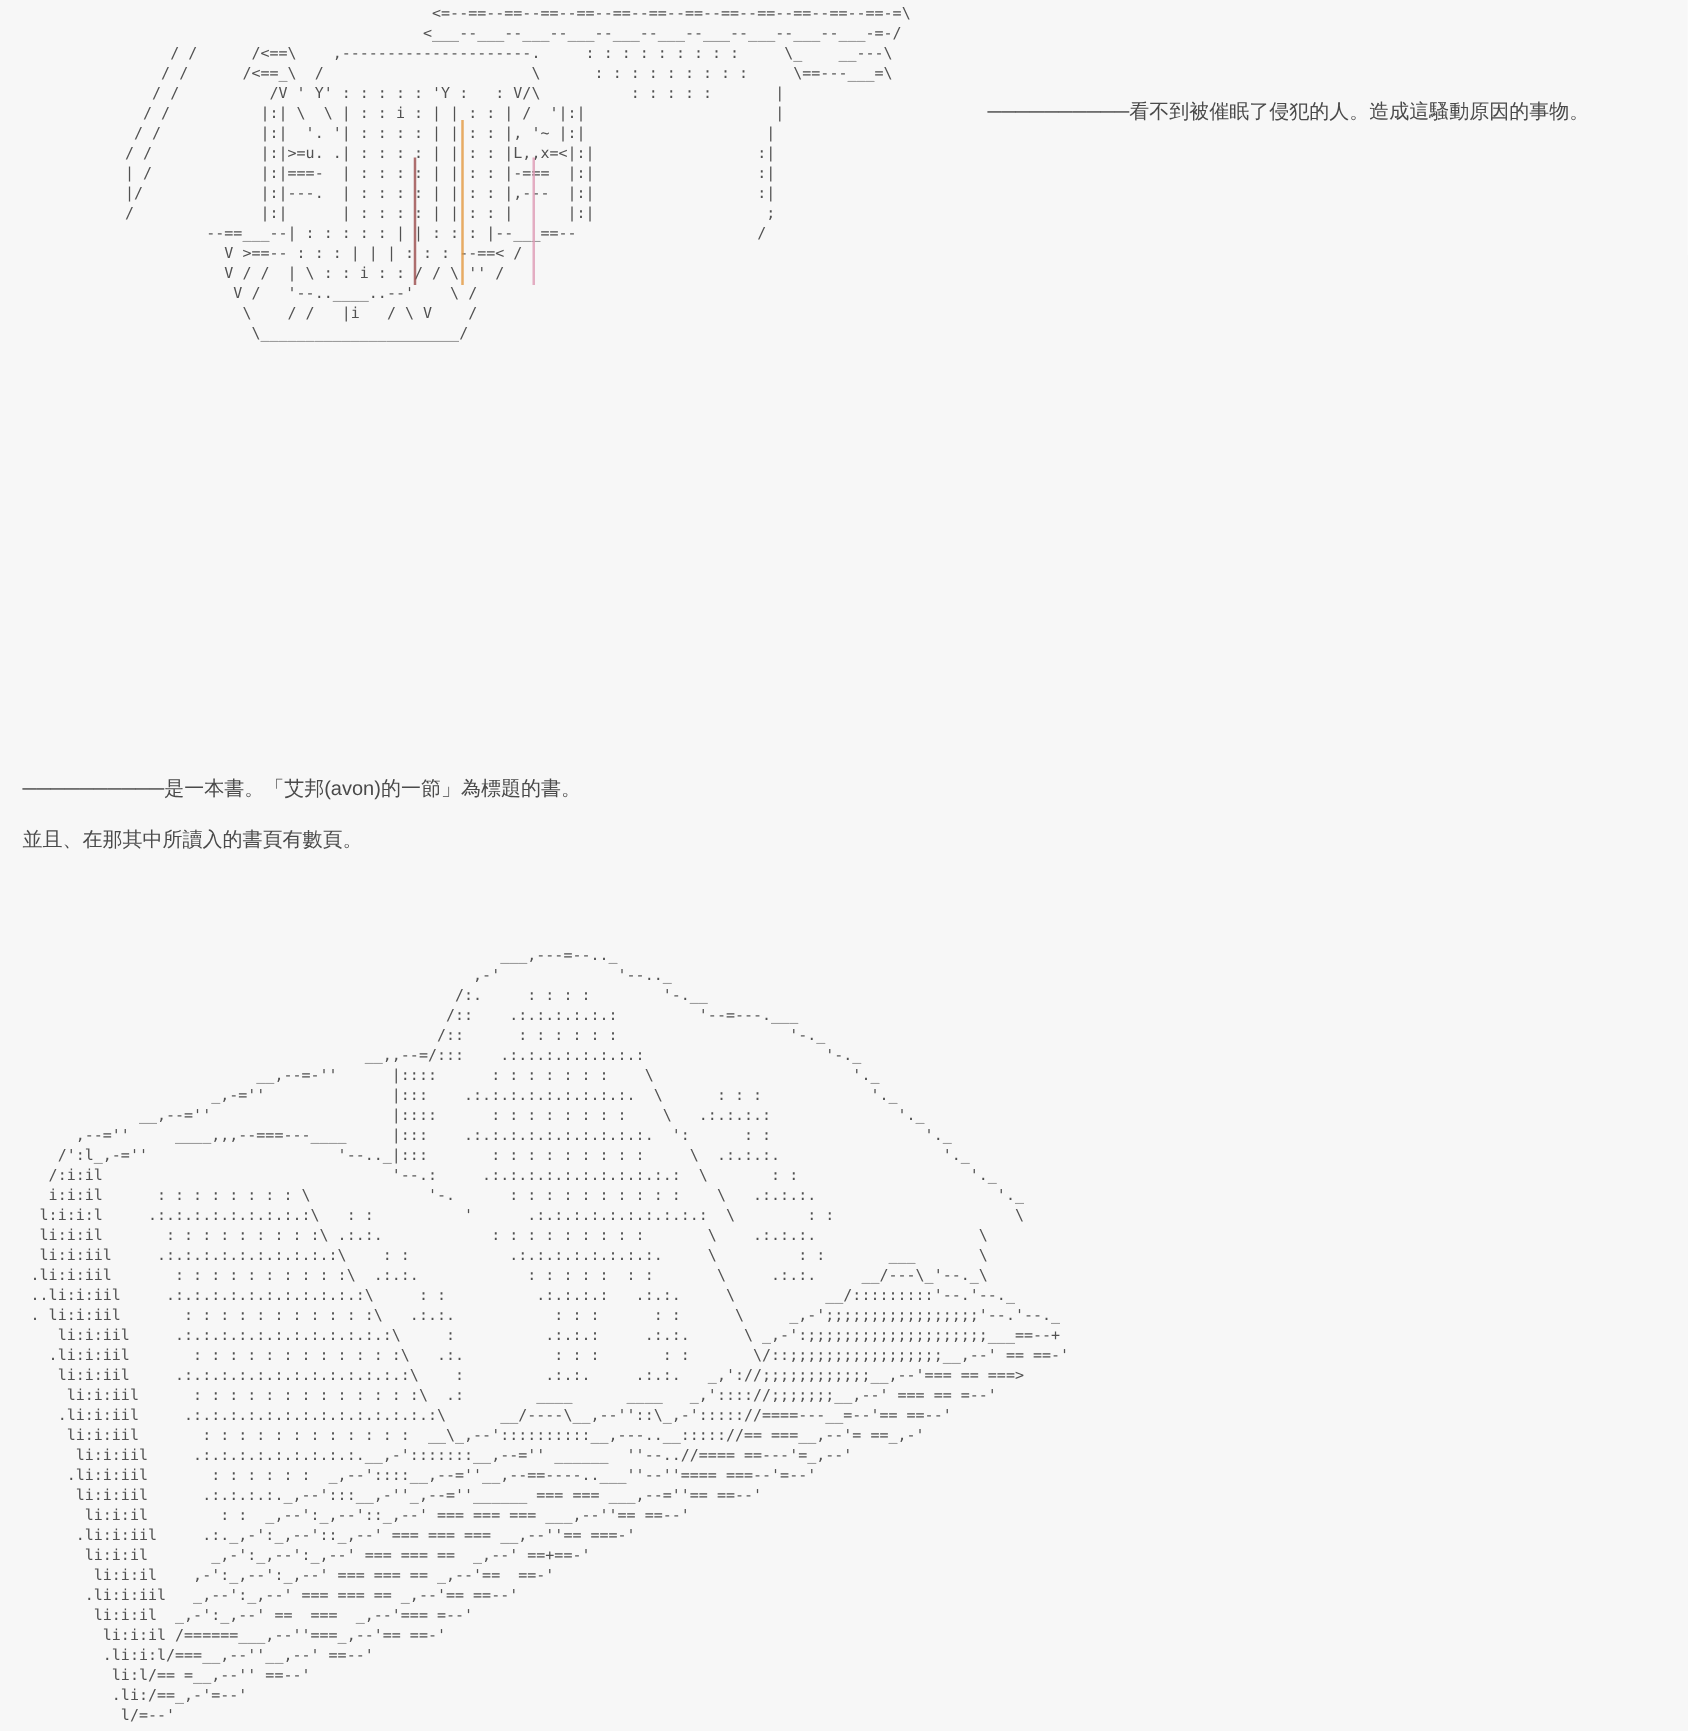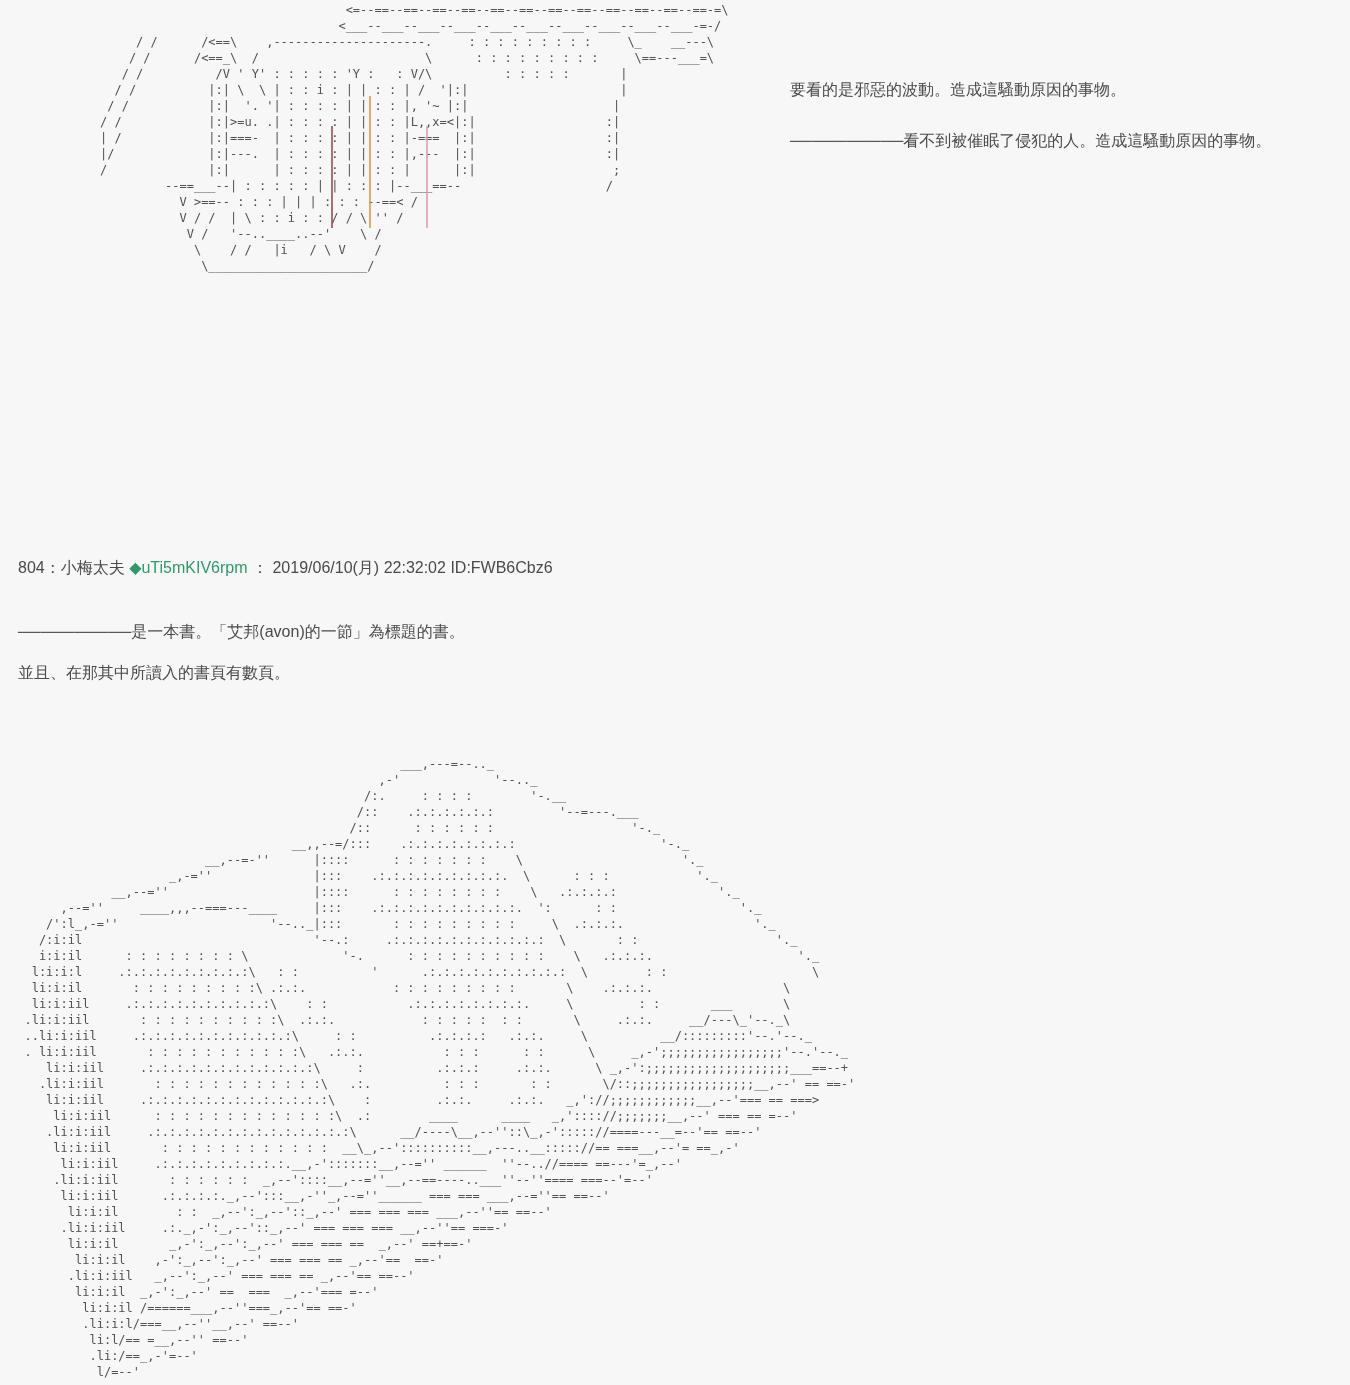--- a/index.html
+++ b/index.html
@@ -41,29 +41,23 @@
            V / /  | \ : : i : : / / \ '' /
             V /   '--..____..--'    \ /
              \    / /   |i   / \ V    /
               \______________________/</pre>
 
   <div class="vline" id="vl-maroon" style="background: rgb(154, 75, 75);"></div>
   <div class="vline" id="vl-orange" style="background: rgb(226, 151, 63);"></div>
   <div class="vline" id="vl-pink" style="background: rgb(221, 154, 180);"></div>
 
   <div class="dialogue">
-    <p>要看的是邪惡的波動。造成這騷動原因的事物。</p>
     <p>──────────看不到被催眠了侵犯的人。造成這騷動原因的事物。</p>
   </div>
 
-  <div class="post-header">
-    <span class="num">804</span><span>：</span><span>小梅太夫</span>
-    <span style="color: rgb(45, 154, 104);">◆uTi5mKIV6rpm</span><span> ： </span><span>2019/06/10(月) 22:32:02</span>
-    <span>ID:FWB6Cbz6</span>
-  </div>
 
   <div class="body-text">
     <p>──────────是一本書。「艾邦(avon)的一節」為標題的書。</p>
     <p>並且、在那其中所讀入的書頁有數頁。</p>
   </div>
 
   <pre id="aa-book" class="aa">                                                      ___,---=--.._
                                                    ,-'             '--.._
                                                  /:.     : : : :        '-.__
                                                 /::    .:.:.:.:.:.:         '--=---.___

